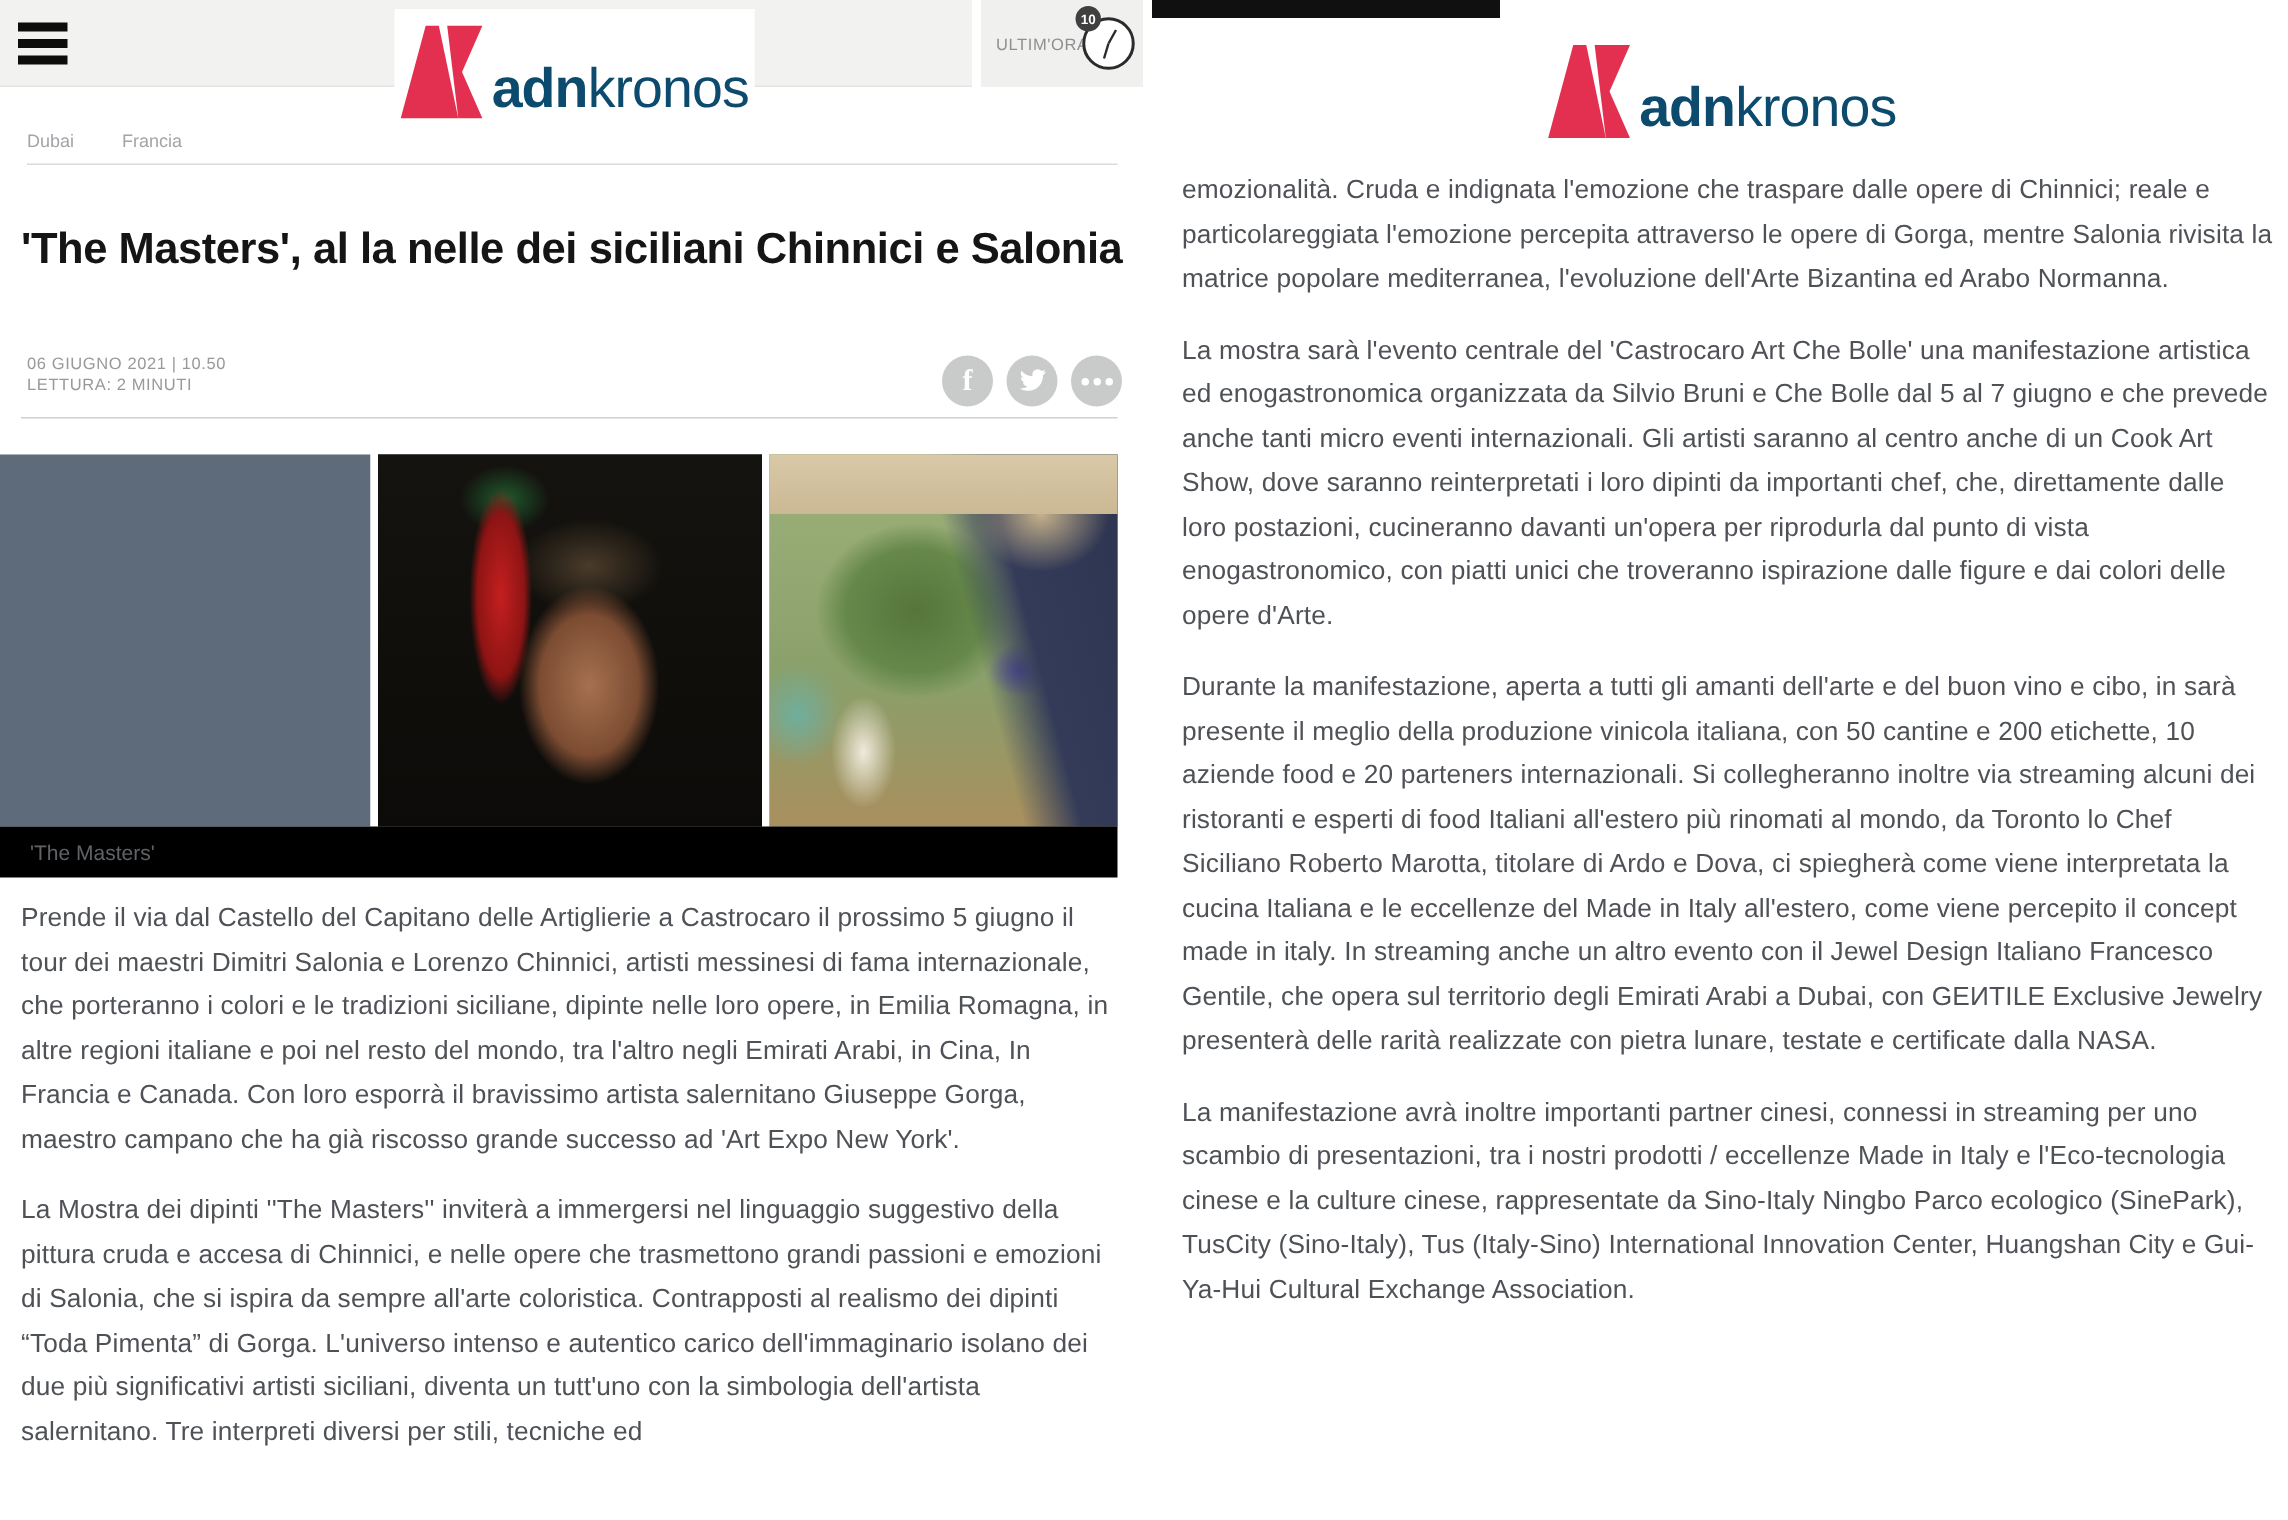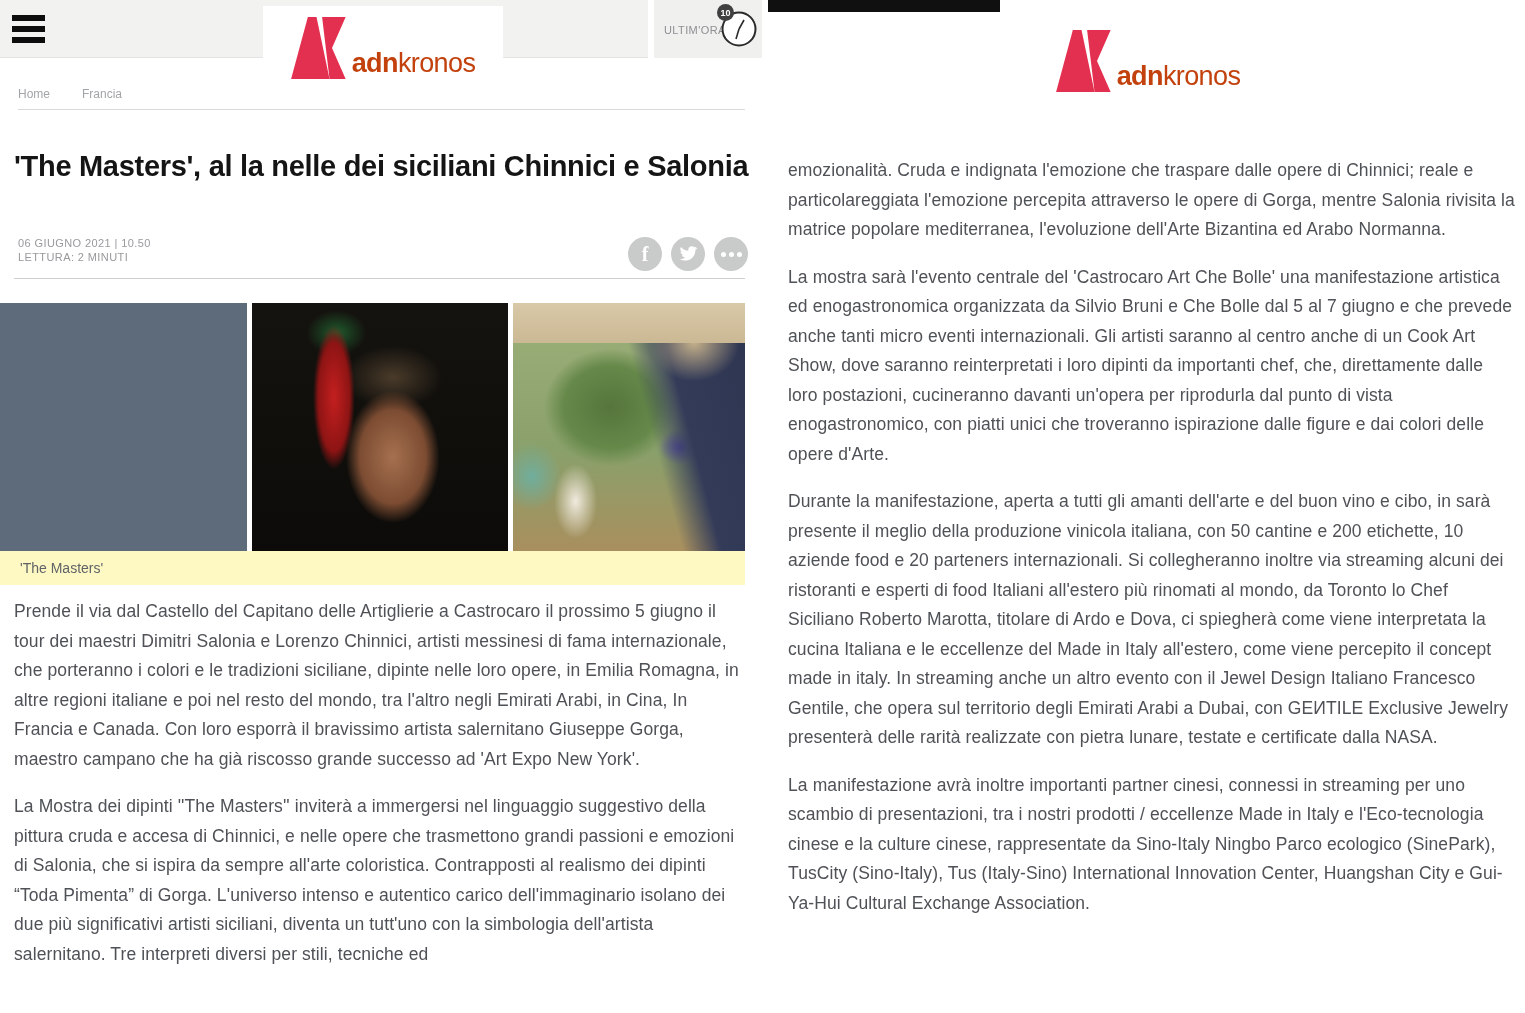--- a/index.html
+++ b/index.html
@@ -15,21 +15,21 @@
   .ultimora-label { position:absolute; left:10px; top:24px; font-size:11px; color:#8d9093; letter-spacing:.4px; }
   .clock-wrap { position:absolute; right:4px; top:10px; width:38px; height:38px; }
   .badge { position:absolute; right:28px; top:4px; width:17px; height:17px; border-radius:50%;
     background:#404040; color:#fff; font-size:9px; font-weight:bold; display:flex; align-items:center; justify-content:center; z-index:3; }
   .hamburger { position:absolute; left:12px; top:15px; width:33px; cursor:pointer; }
   .hamburger span { display:block; width:33px; height:6px; background:#0d0d0d; margin-bottom:5px; }
   .logo-card { position:absolute; left:263px; top:6px; width:240px; height:84px; background:#fff; z-index:2;
     display:flex; align-items:center; justify-content:center; }
   .brand { display:flex; align-items:flex-end; gap:5px; }
   .brand svg { display:block; }
-  .brand-text { font-size:27px; color:#c2410c; letter-spacing:-0.6px; line-height:1; padding-bottom:2px; }
+  .brand-text { font-size:37px; color:#0c4a6e; letter-spacing:-0.6px; line-height:1; padding-bottom:2px; }
   .brand-text b { font-weight:700; }
   .brand-text span { font-weight:400; }
   .red-fill { fill:#e43050; }
   .breadcrumb { position:absolute; left:18px; top:87px; display:flex; gap:32px; }
   .breadcrumb a { font-size:12px; color:#a2a5a8; text-decoration:none; }
   .crumb-rule { position:absolute; left:18px; top:109px; width:727px; border-top:1px solid #dadada; }
   .headline { position:absolute; left:14px; top:126px; width:744px; font-size:29px; font-weight:700;
     color:#151515; line-height:43px; letter-spacing:-0.3px; }
   .meta { position:absolute; left:18px; top:236px; font-size:11px; color:#97999b; line-height:14px; letter-spacing:.4px; }
   .social { position:absolute; left:628px; top:237px; display:flex; gap:9px; }
@@ -64,32 +64,32 @@
   .photo3 { width:232px; background:
       linear-gradient(180deg, #d9c9a8 0%, #cbb894 16%, rgba(0,0,0,0) 16%),
       radial-gradient(65px 55px at 78% 16%, #c4b08a 0%, rgba(0,0,0,0) 70%),
       linear-gradient(255deg, #2e3550 0%, #333b59 30%, rgba(0,0,0,0) 43%),
       radial-gradient(28px 24px at 72% 58%, #5a4bb0 0%, rgba(0,0,0,0) 75%),
       radial-gradient(85px 75px at 42% 42%, #55753c 0%, #66894a 55%, rgba(0,0,0,0) 78%),
       radial-gradient(30px 52px at 27% 80%, #f0eade 0%, rgba(0,0,0,0) 72%),
       radial-gradient(40px 45px at 8% 70%, #6fae9d 0%, rgba(0,0,0,0) 75%),
       linear-gradient(180deg, #9db07a 0%, #8aa06b 60%, #a98f5e 100%);
     background-color:#8fa06a; }
-  .caption-bar { position:absolute; left:0; top:551px; width:745px; height:34px; background:#fef9c3;
+  .caption-bar { position:absolute; left:0; top:551px; width:745px; height:34px; background:#000000;
     display:flex; align-items:center;text-align:right; }
   .caption-bar span { margin-left:20px; font-size:14px; color:#5f6368; }
   .article-left { position:absolute; left:14px; top:597px; width:734px; }
   .article-left p, .article-right p { margin:0 0 18px 0; font-size:17.5px; line-height:29.5px;
     color:#4e5156; letter-spacing:.1px; }
   
   .page-right { position:absolute; left:765px; top:0; width:760px; height:1013px; background:#fff; }
   .black-bar { position:absolute; left:3px; top:0; width:232px; height:12px; background:#101010; }
   .logo-right { position:absolute; left:255px; top:24px; width:256px; height:68px;
     display:flex; align-items:flex-end; justify-content:center; }
-  .article-right { position:absolute; left:23px; top:112px; width:729px;margin-top:44px; }
+  .article-right { position:absolute; left:23px; top:112px; width:729px; }
 </style>
 </head>
 <body>
 
 <div class="page-left">
 
   <div class="topbar"></div>
 
   <div class="hamburger">
     <span></span>
@@ -115,21 +115,21 @@
     <span class="clock-wrap">
       <svg width="38" height="38" viewBox="0 0 38 38">
         <circle cx="19" cy="19" r="16.5" fill="#ffffff" stroke="#2b2b2b" stroke-width="2"></circle>
         <line x1="19" y1="19" x2="24" y2="10" stroke="#2b2b2b" stroke-width="1.6"></line>
         <line x1="19" y1="19" x2="16" y2="29" stroke="#2b2b2b" stroke-width="1.6"></line>
       </svg>
     </span>
   </div>
 
   <div class="breadcrumb">
-    <a href="#">Home</a>
+    <a href="#">Dubai</a>
     <a href="#">Francia</a>
   </div>
   <div class="crumb-rule"></div>
 
   <h1 class="headline">'The Masters', al la nelle dei siciliani Chinnici e Salonia</h1>
 
   <div class="meta">
     <div>06 GIUGNO 2021 | 10.50</div>
     <div>LETTURA: 2 MINUTI</div>
   </div>

